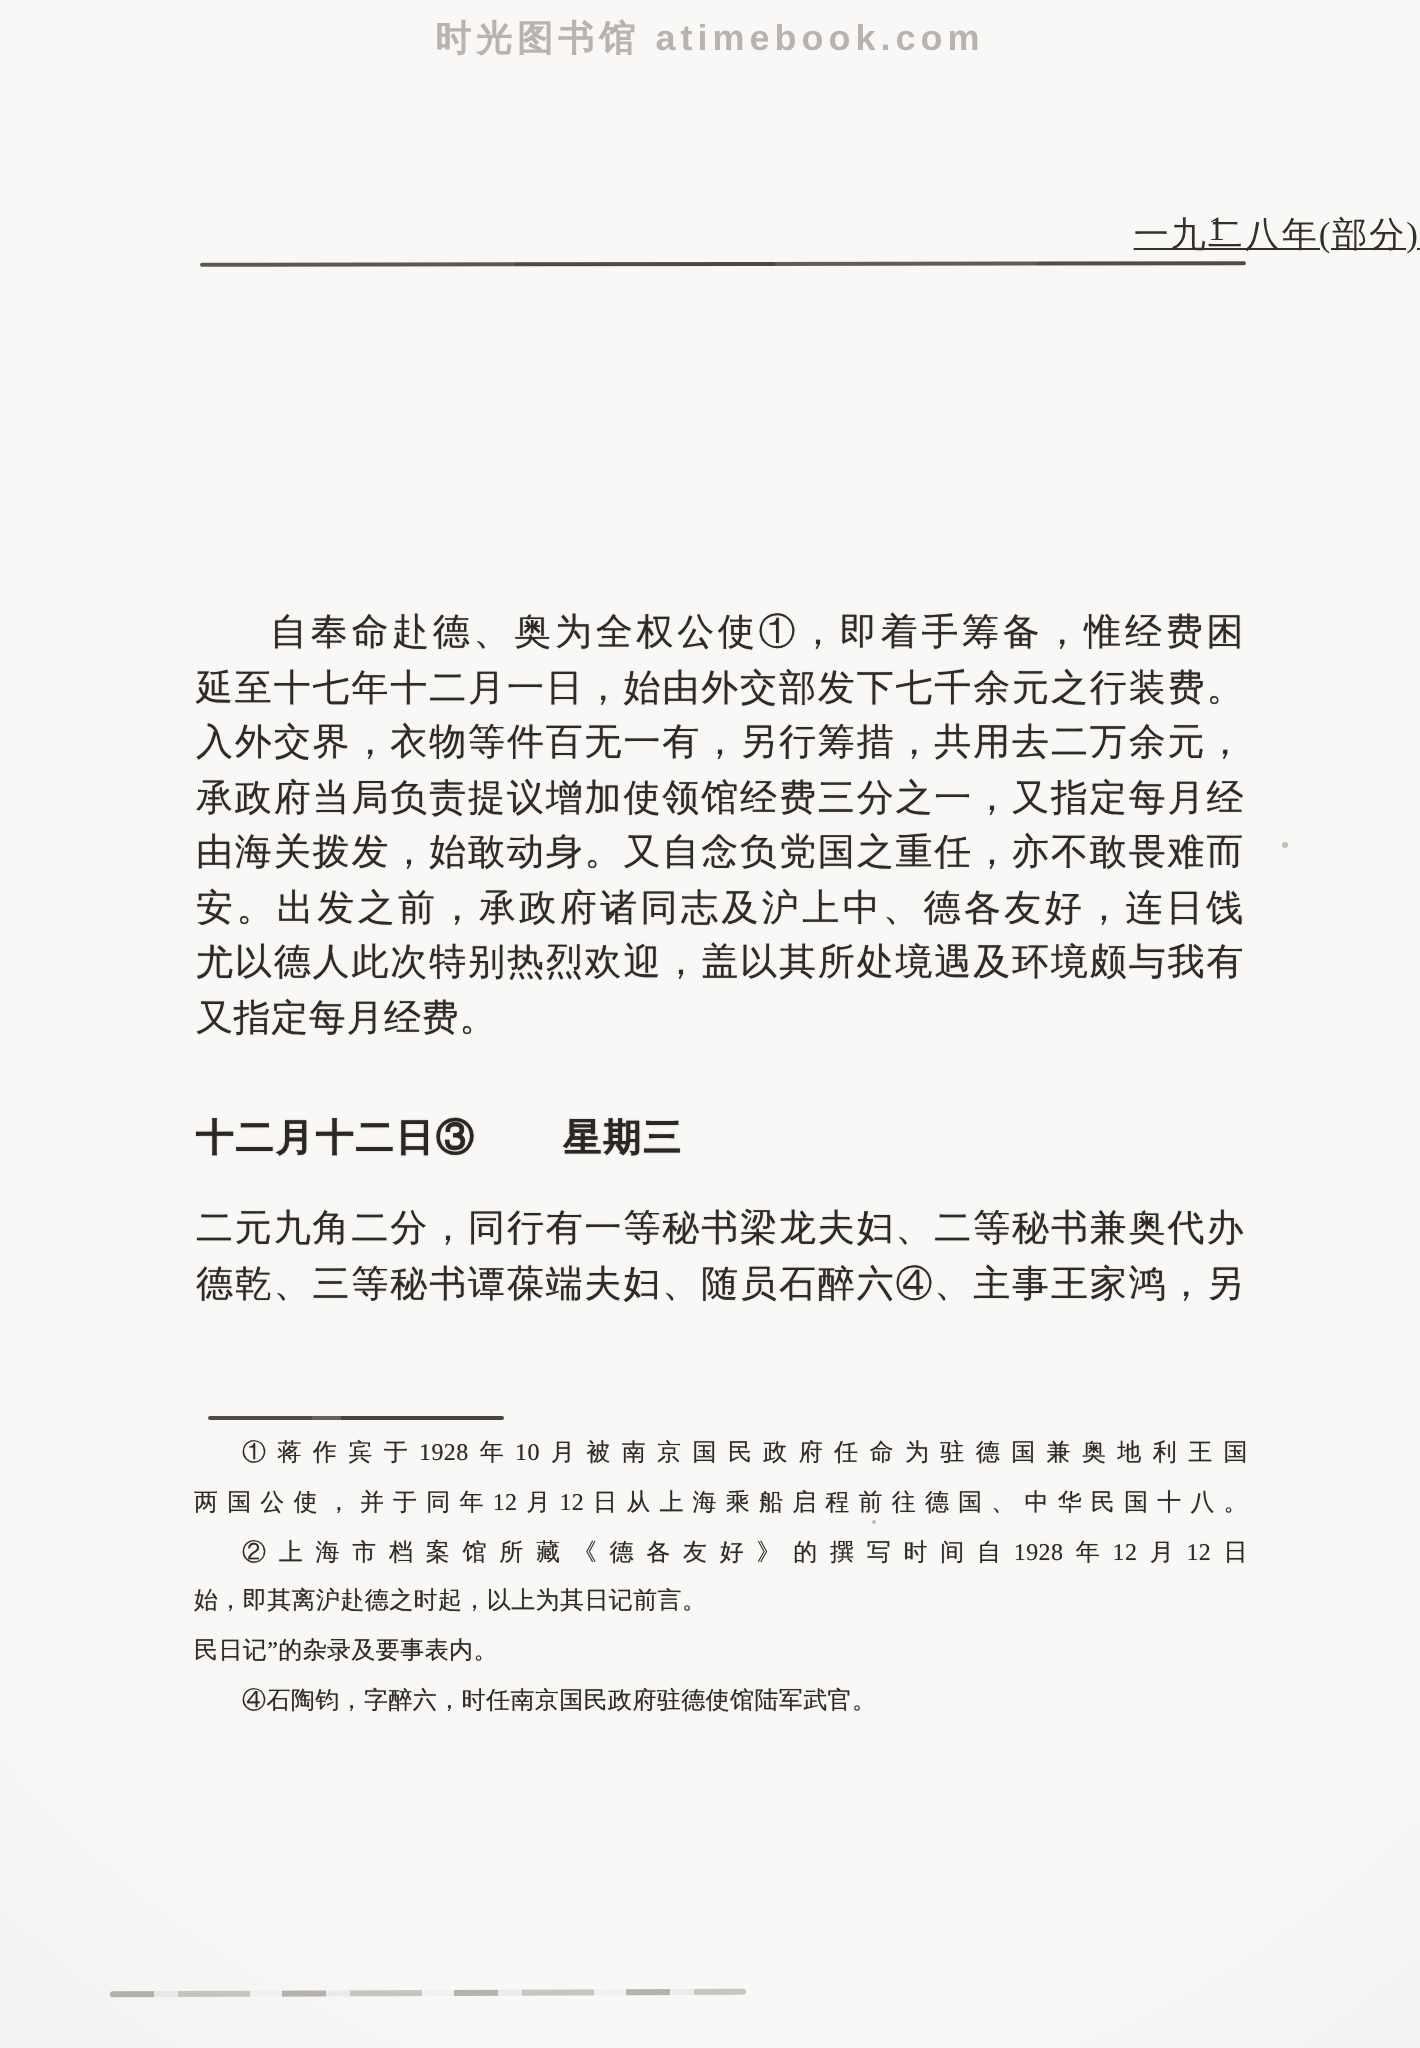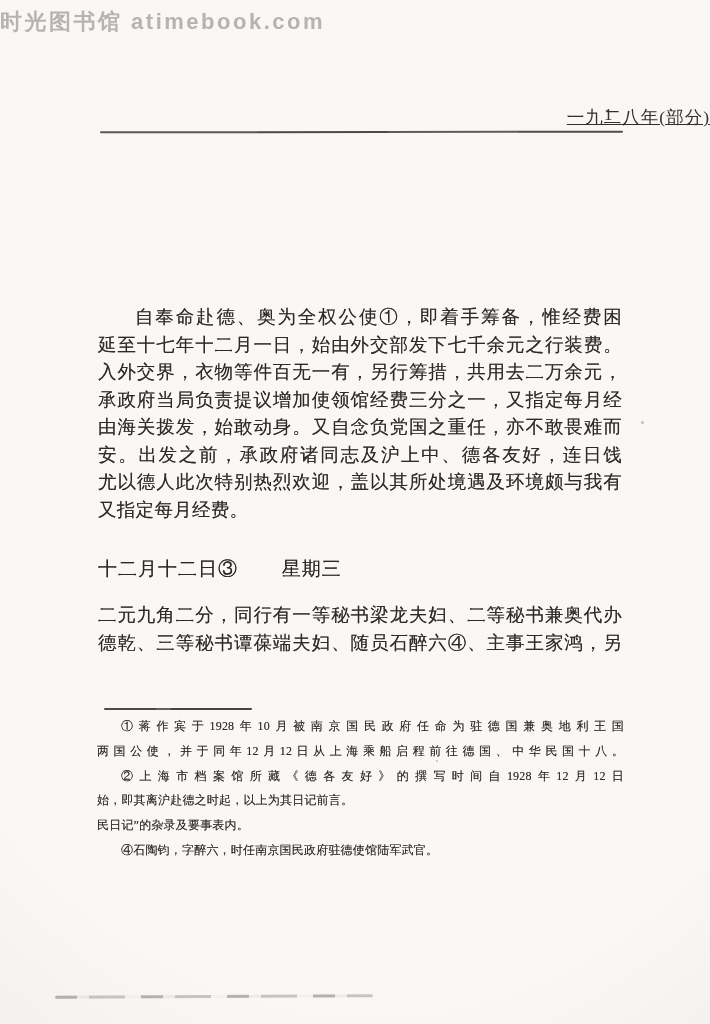--- a/index.html
+++ b/index.html
@@ -10,22 +10,23 @@
   }
   .page{
     position:relative;width:710px;height:1024px;overflow:hidden;
     background:
       radial-gradient(130% 110% at 52% 38%, rgba(255,255,255,.55) 55%, rgba(210,205,198,.35) 100%),
       #f1efec;
     color:#2e2a25;
   }
   .watermark{
     position:absolute;top:7px;left:0;right:0;
+    text-align:center;
     font-family:"Liberation Sans","DejaVu Sans",sans-serif;
-    font-weight:bold;font-size:22px;letter-spacing:2.5px;
+    font-weight:bold;font-size:18px;letter-spacing:2.5px;
     color:#b8b3af;
   }
   .hdr-title{
     position:absolute;top:105px;left:0;width:710px;text-align:right;
     font-size:17.5px;letter-spacing:1px;color:#33302a;text-decoration:underline;
   }
   .hdr-page{
     position:absolute;top:105px;left:604px;
     font-size:17px;color:#33302a;
   }
@@ -38,21 +39,21 @@
   .tline{
     height:27.5px;line-height:27.5px;overflow:hidden;
     font-size:18.5px;letter-spacing:.3px;
     text-shadow:0 0 .5px rgba(46,42,37,.55);
     white-space:pre-wrap;
   }
   .just{text-align:justify;text-align-last:justify;}
   .indent{text-indent:2em;}
   .heading{
     position:absolute;top:556px;left:98px;width:524px;
-    font-size:19px;font-weight:normal;letter-spacing:1px;
+    font-size:19px;font-weight:bold;letter-spacing:1px;
     color:#2b2722;text-shadow:0 0 .6px rgba(43,39,34,.6);
   }
   .heading .wd{margin-left:38px;}
   .fn-rule{
     position:absolute;top:708px;left:104px;width:148px;height:2px;
     background:linear-gradient(90deg,#3c3731 0 35%,#55504a 35% 45%,#332f2a 45% 100%);
     border-radius:1px;opacity:.9;
   }
   .fnline{
     height:24.8px;line-height:24.8px;overflow:hidden;

